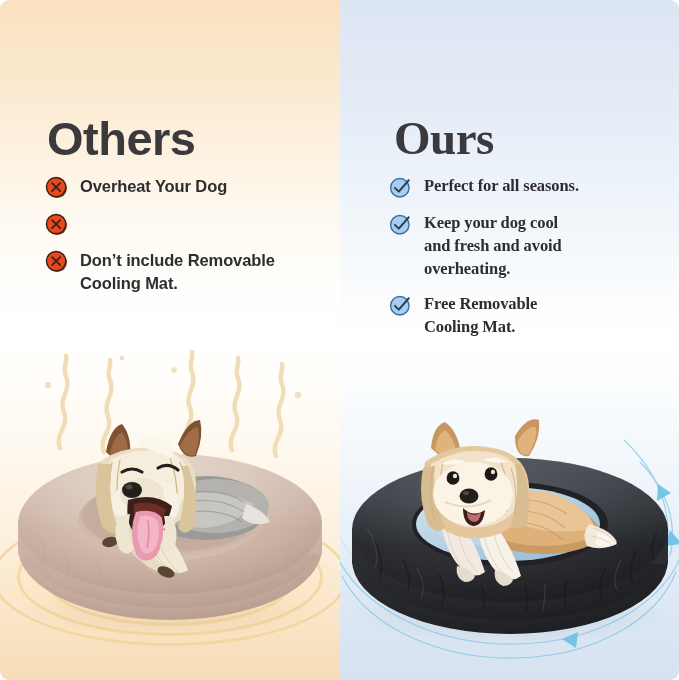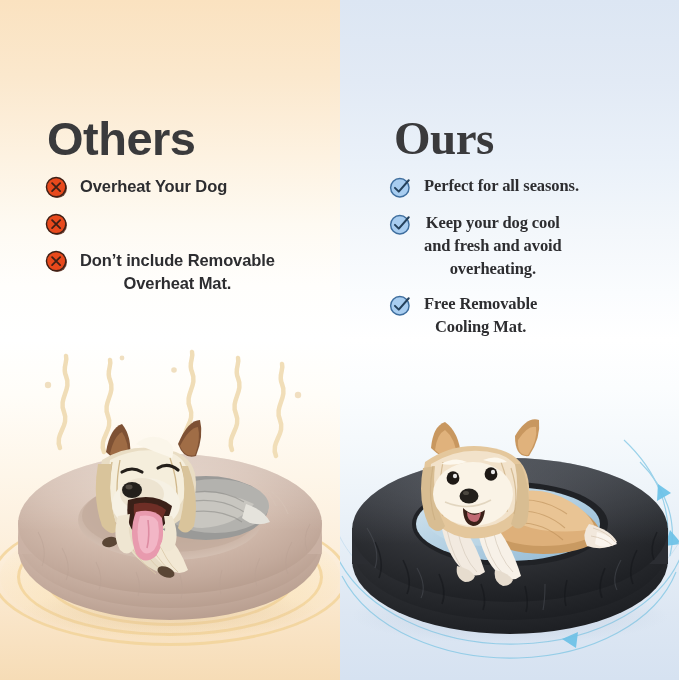--- a/index.html
+++ b/index.html
@@ -12,20 +12,21 @@
     font-family: "Liberation Sans", sans-serif;
     -webkit-font-smoothing: antialiased;
   }
 
   #infographic {
     position: relative;
     width: 679px;
     height: 680px;
     overflow: hidden;
     background: #ffffff;
+    border-radius: 9px;
   }
 
   
   .panel {
     position: absolute;
     top: 0;
     height: 680px;
     overflow: hidden;
   }
   .panel-left  { left: 0;     width: 340px; }
@@ -102,21 +103,20 @@
   }
   .feature-icon svg { display: block; width: 23px; height: 23px; overflow: visible; }
 
   .feature-text {
     font-size: 16.5px;
     font-weight: bold;
     color: #2d2d30;
     line-height: 1.38;
     letter-spacing: -0.1px;
     white-space: pre-line;
-    text-align: center;
   }
 
   
   .scene {
     position: absolute;
     left: 0;
     width: 100%;
     bottom: 0;
     height: 340px;
   }
@@ -219,21 +219,21 @@
       </li>
       <li class="feature-item">
         <span class="feature-icon">
           <svg viewBox="0 0 24 24" aria-hidden="true">
             <circle cx="12.8" cy="12.9" r="10.1" fill="#5A2A1C" opacity="0.85"></circle>
             <circle cx="11.6" cy="11.6" r="10.1" fill="#E8491C" stroke="#3F2016" stroke-width="1.5"></circle>
             <path d="M7.4 7.4 L15.8 15.8 M15.8 7.4 L7.4 15.8" stroke="#3F2016" stroke-width="1.9" stroke-linecap="round"></path>
           </svg>
         </span>
         <span class="feature-text">Don’t include Removable
-Overheat Mat.</span>
+Cooling Mat.</span>
       </li>
     </ul>
 
     <div class="scene">
 
       <div class="heat-waves">
         <svg width="340" height="120" viewBox="0 0 340 120">
           <g fill="none" stroke="#F0DCB4" stroke-width="4.5" stroke-linecap="round" opacity="0.95">
             <path d="M60 108 C54 94 70 86 64 72 C58 58 72 50 66 36 C62 27 68 22 66 16"></path>
             <path d="M104 112 C98 98 114 90 108 76 C102 62 116 54 110 40 C106 31 112 26 110 20"></path>

